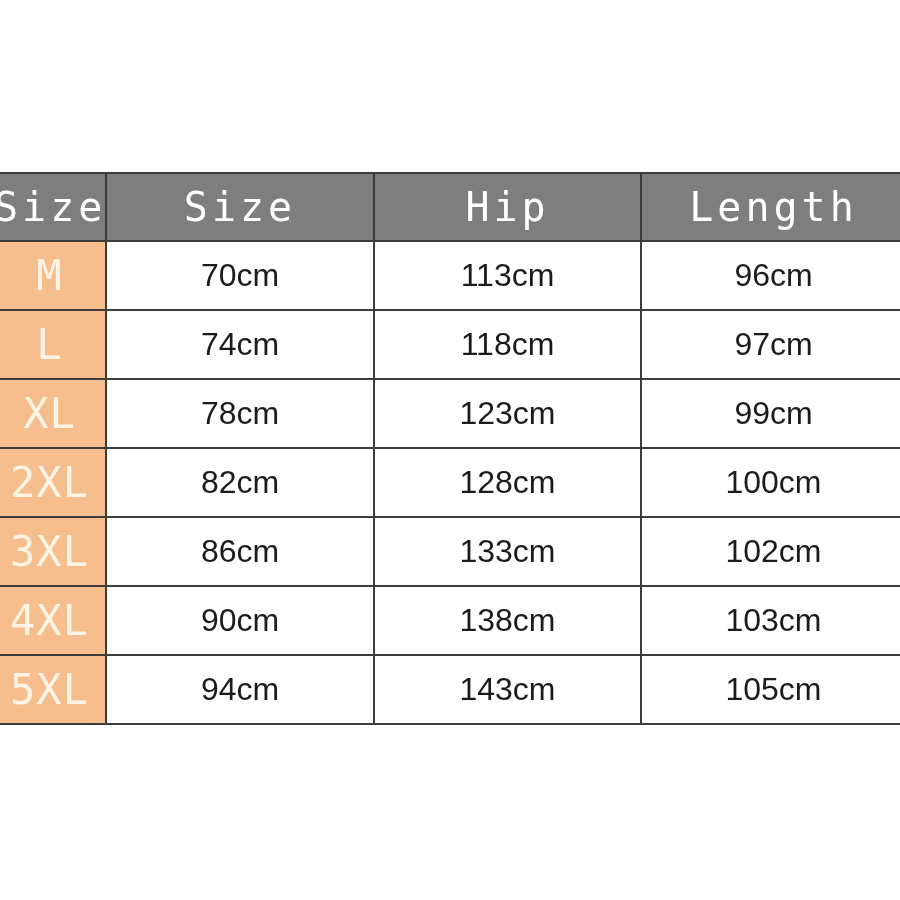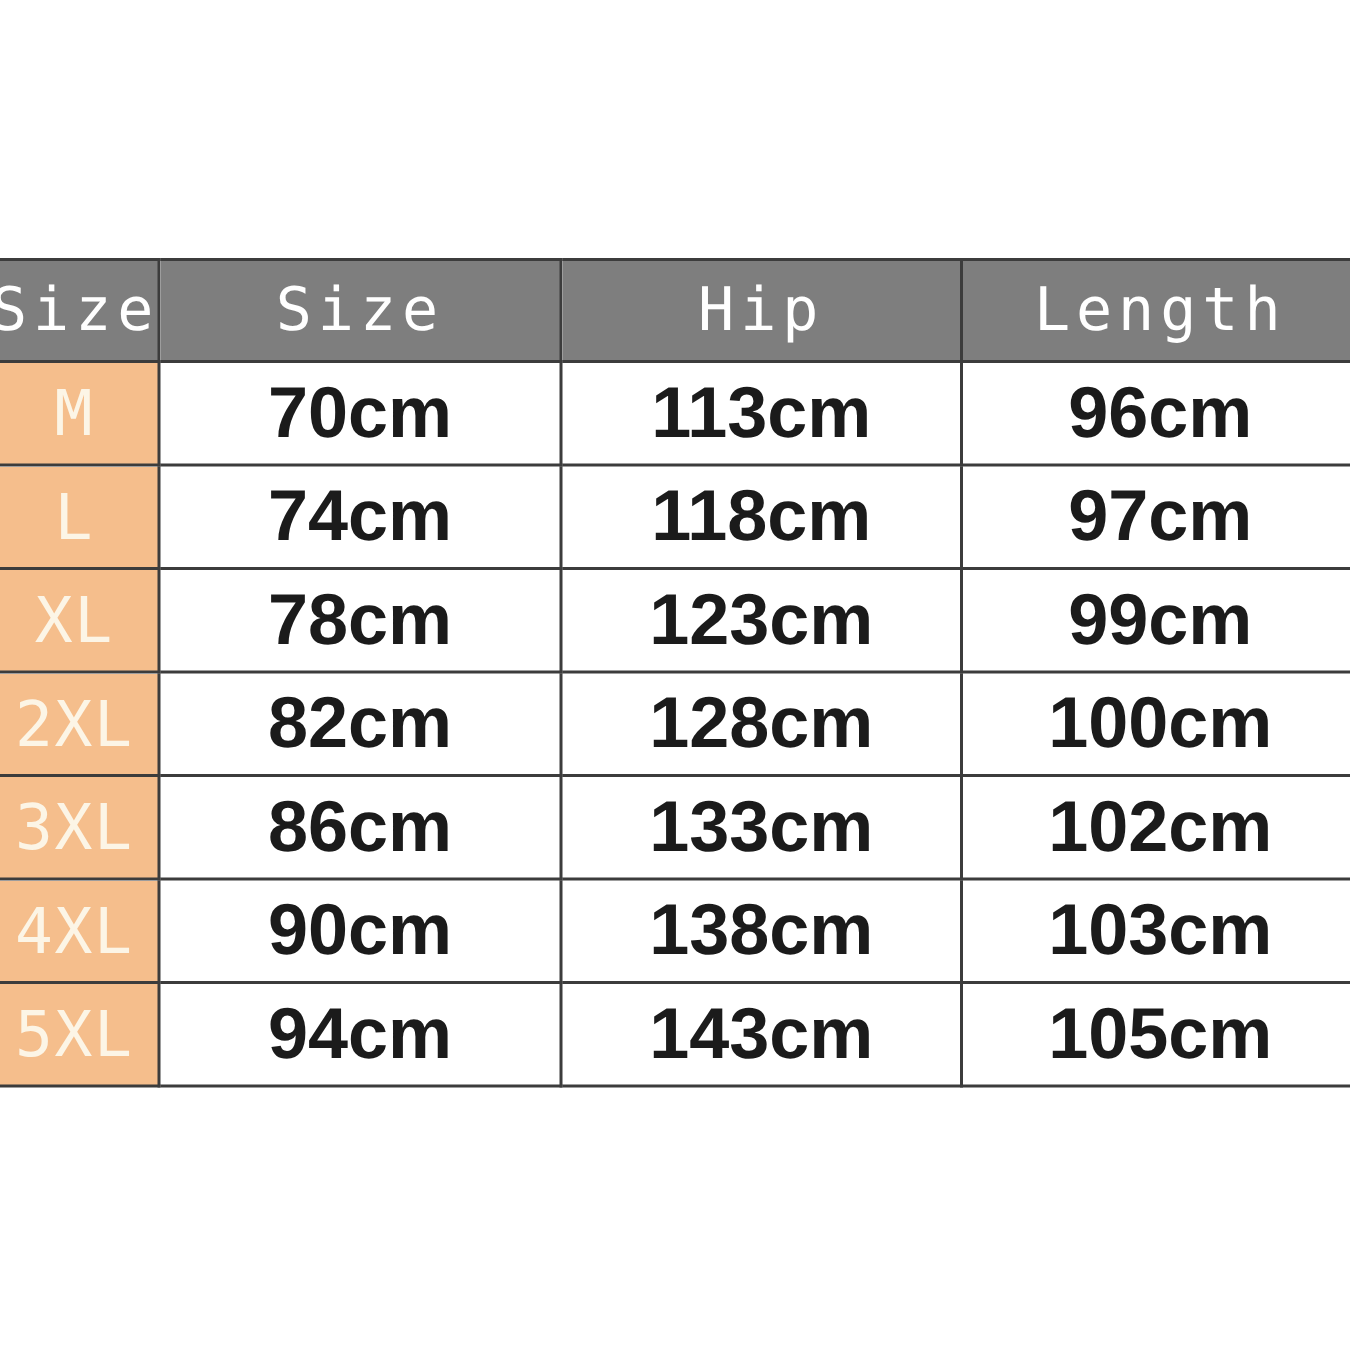--- a/index.html
+++ b/index.html
@@ -54,22 +54,22 @@
     background: var(--size-col-bg, #f5be8c);
     color: var(--size-col-text, #fcf5e6);
     font-family: "DejaVu Sans Mono", monospace;
     font-weight: 400;
     font-size: 42px;
     letter-spacing: 1px;
   }
   td.value-cell {
     background: var(--cell-bg, #ffffff);
     color: var(--cell-text, #1b1b1b);
-    font-size: 48px;
-    font-weight: 700;
+    font-size: 32px;
+    font-weight: 400;
   }
 </style>
 </head>
 <body>
 
 <div class="canvas">
   <table class="size-chart">
     <colgroup>
       <col class="c-size">
         <col class="c-waist">

